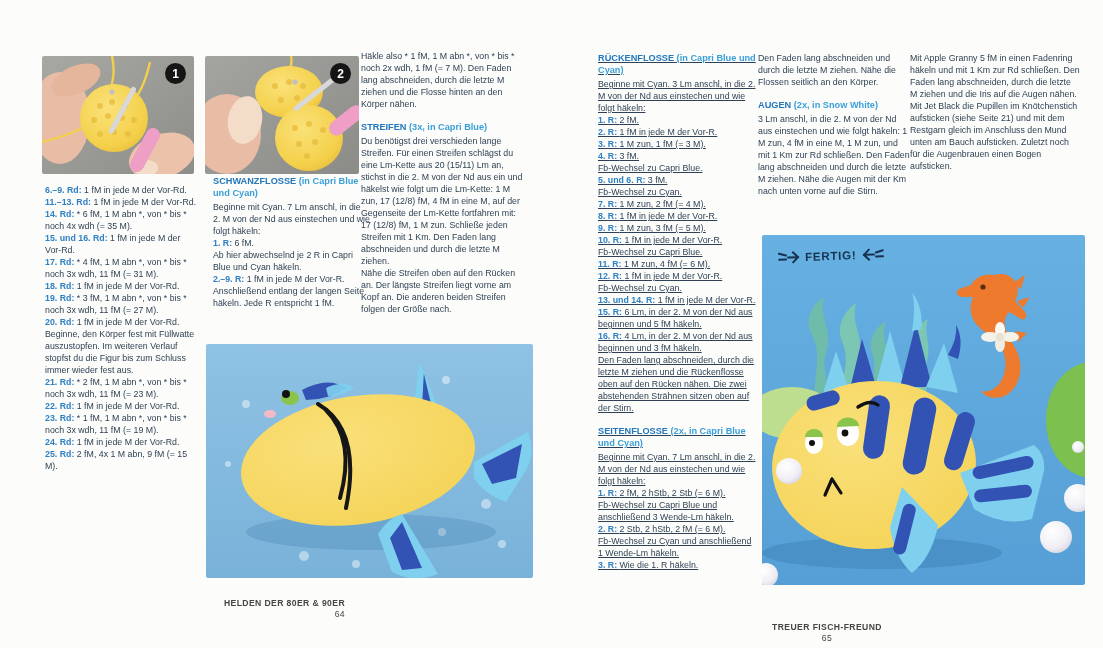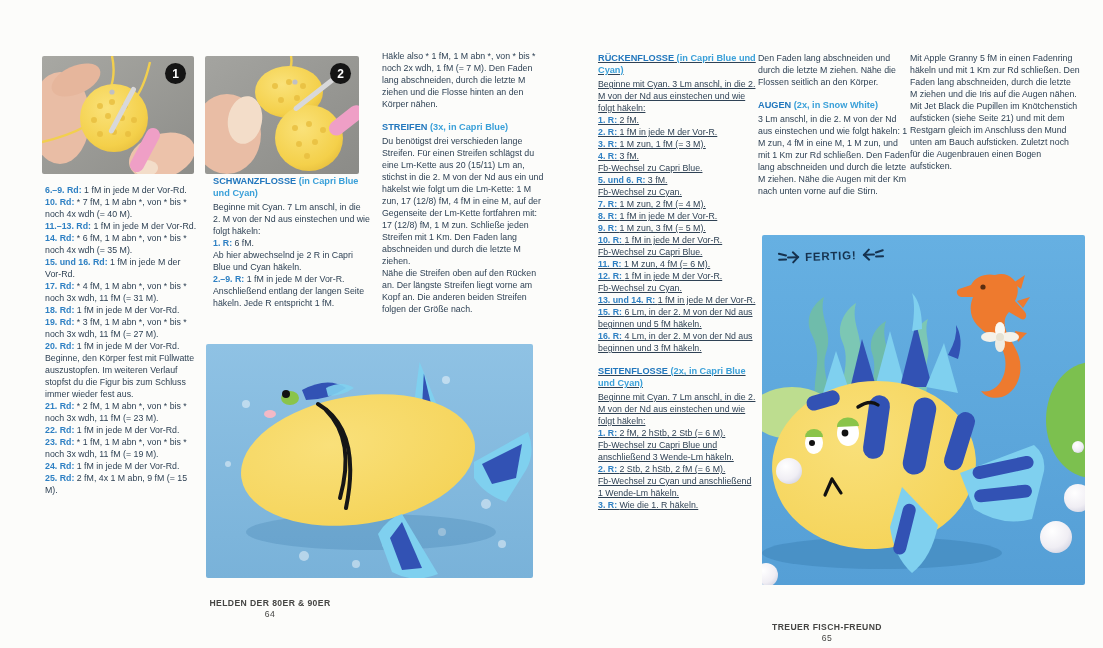--- a/index.html
+++ b/index.html
@@ -128,21 +128,20 @@
         <rect x="108" y="10" width="5" height="54" rx="2.5" fill="#d8d8da" transform="rotate(52 110 37)"></rect>
         <rect x="134" y="44" width="15" height="40" rx="7.5" fill="#ef9fc6" transform="rotate(52 141 64)"></rect>
         <circle cx="90" cy="26" r="2.6" fill="#c0c0c4"></circle>
       </g>
     </svg>
     <div class="badge">2</div>
   </div>
 
   <div class="col" style="left:45px;top:184px;width:152px;">
       <p><span class="lbl">6.–9. Rd: </span>1 fM in jede M der Vor-Rd.</p>
-      <p><span class="lbl">10. Rd: </span>* 7 fM, 1 M abn *, von * bis * noch 4x wdh (= 40 M).</p>
       <p><span class="lbl">11.–13. Rd: </span>1 fM in jede M der Vor-Rd.</p>
       <p><span class="lbl">14. Rd: </span>* 6 fM, 1 M abn *, von * bis * noch 4x wdh (= 35 M).</p>
       <p><span class="lbl">15. und 16. Rd: </span>1 fM in jede M der Vor-Rd.</p>
       <p><span class="lbl">17. Rd: </span>* 4 fM, 1 M abn *, von * bis * noch 3x wdh, 11 fM (= 31 M).</p>
       <p><span class="lbl">18. Rd: </span>1 fM in jede M der Vor-Rd.</p>
       <p><span class="lbl">19. Rd: </span>* 3 fM, 1 M abn *, von * bis * noch 3x wdh, 11 fM (= 27 M).</p>
       <p><span class="lbl">20. Rd: </span>1 fM in jede M der Vor-Rd. Beginne, den Körper fest mit Füllwatte auszustopfen. Im weiteren Verlauf stopfst du die Figur bis zum Schluss immer wieder fest aus.</p>
       <p><span class="lbl">21. Rd: </span>* 2 fM, 1 M abn *, von * bis * noch 3x wdh, 11 fM (= 23 M).</p>
       <p><span class="lbl">22. Rd: </span>1 fM in jede M der Vor-Rd.</p>
       <p><span class="lbl">23. Rd: </span>* 1 fM, 1 M abn *, von * bis * noch 3x wdh, 11 fM (= 19 M).</p>
@@ -150,21 +149,21 @@
       <p><span class="lbl">25. Rd: </span>2 fM, 4x 1 M abn, 9 fM (= 15 M).</p>
     </div>
   <div class="col" style="left:205px;top:175px;width:157px;margin-left:8px;">
       <h4><span class="h-main">SCHWANZFLOSSE</span><span class="h-sub"> (in Capri Blue und Cyan)</span></h4>
       <p>Beginne mit Cyan. 7 Lm anschl, in die 2. M von der Nd aus einstechen und wie folgt häkeln:</p>
       <p><span class="lbl">1. R: </span>6 fM.</p>
       <p>Ab hier abwechselnd je 2 R in Capri Blue und Cyan häkeln.</p>
       <p><span class="lbl">2.–9. R: </span>1 fM in jede M der Vor-R.</p>
       <p>Anschließend entlang der langen Seite häkeln. Jede R entspricht 1 fM.</p>
     </div>
-  <div class="col" style="left:382px;top:50px;width:166px;">
+  <div class="col" style="left:361px;top:50px;width:166px;">
       <p>Häkle also * 1 fM, 1 M abn *, von * bis * noch 2x wdh, 1 fM (= 7 M). Den Faden lang abschneiden, durch die letzte M ziehen und die Flosse hinten an den Körper nähen.</p>
       <h4 class="gap"><span class="h-main">STREIFEN</span><span class="h-sub"> (3x, in Capri Blue)</span></h4>
       <p>Du benötigst drei verschieden lange Streifen. Für einen Streifen schlägst du eine Lm-Kette aus 20 (15/11) Lm an, stichst in die 2. M von der Nd aus ein und häkelst wie folgt um die Lm-Kette: 1 M zun, 17 (12/8) fM, 4 fM in eine M, auf der Gegenseite der Lm-Kette fortfahren mit: 17 (12/8) fM, 1 M zun. Schließe jeden Streifen mit 1 Km. Den Faden lang abschneiden und durch die letzte M ziehen.</p>
       <p>Nähe die Streifen oben auf den Rücken an. Der längste Streifen liegt vorne am Kopf an. Die anderen beiden Streifen folgen der Größe nach.</p>
     </div>
 
   <div class="photo" style="left:206px;top:344px;width:327px;height:234px;">
     <svg width="327" height="234" viewBox="0 0 327 234">
       <defs>
         <linearGradient id="pool1" x1="0" y1="0" x2="0" y2="1">
@@ -221,21 +220,21 @@
         <ellipse cx="64" cy="70" rx="6" ry="4" fill="#f3b9c6"></ellipse>
       </g>
 
       <g>
         <path d="M196 170 L232 230 Q208 240 186 228 L172 190 Q182 174 196 170 Z" fill="#7fd0ef"></path>
         <path d="M196 178 L216 224 L196 226 L184 194 Z" fill="#3252b4"></path>
       </g>
     </svg>
   </div>
 
-  <div class="footer" style="left:195px;top:598px;width:150px;">
+  <div class="footer" style="left:195px;top:598px;width:150px;text-align:right;">
     <div>HELDEN DER 80ER &amp; 90ER</div>
     <div class="pg">64</div>
   </div>
 
   <div class="col" style="left:598px;top:52px;width:158px;text-decoration:underline;">
       <h4><span class="h-main">RÜCKENFLOSSE</span><span class="h-sub"> (in Capri Blue und Cyan)</span></h4>
       <p>Beginne mit Cyan. 3 Lm anschl, in die 2. M von der Nd aus einstechen und wie folgt häkeln:</p>
       <p><span class="lbl">1. R: </span>2 fM.</p>
       <p><span class="lbl">2. R: </span>1 fM in jede M der Vor-R.</p>
       <p><span class="lbl">3. R: </span>1 M zun, 1 fM (= 3 M).</p>
@@ -247,20 +246,21 @@
       <p><span class="lbl">8. R: </span>1 fM in jede M der Vor-R.</p>
       <p><span class="lbl">9. R: </span>1 M zun, 3 fM (= 5 M).</p>
       <p><span class="lbl">10. R: </span>1 fM in jede M der Vor-R.</p>
       <p>Fb-Wechsel zu Capri Blue.</p>
       <p><span class="lbl">11. R: </span>1 M zun, 4 fM (= 6 M).</p>
       <p><span class="lbl">12. R: </span>1 fM in jede M der Vor-R.</p>
       <p>Fb-Wechsel zu Cyan.</p>
       <p><span class="lbl">13. und 14. R: </span>1 fM in jede M der Vor-R.</p>
       <p><span class="lbl">15. R: </span>6 Lm, in der 2. M von der Nd aus beginnen und 5 fM häkeln.</p>
       <p><span class="lbl">16. R: </span>4 Lm, in der 2. M von der Nd aus beginnen und 3 fM häkeln.</p>
+      <p>Den Faden lang abschneiden, durch die letzte M ziehen und die Rückenflosse oben auf den Rücken nähen. Die zwei abstehenden Strähnen sitzen oben auf der Stirn.</p>
       <h4 class="gap"><span class="h-main">SEITENFLOSSE</span><span class="h-sub"> (2x, in Capri Blue und Cyan)</span></h4>
       <p>Beginne mit Cyan. 7 Lm anschl, in die 2. M von der Nd aus einstechen und wie folgt häkeln:</p>
       <p><span class="lbl">1. R: </span>2 fM, 2 hStb, 2 Stb (= 6 M).</p>
       <p>Fb-Wechsel zu Capri Blue und anschließend 3 Wende-Lm häkeln.</p>
       <p><span class="lbl">2. R: </span>2 Stb, 2 hStb, 2 fM (= 6 M).</p>
       <p>Fb-Wechsel zu Cyan und anschließend 1 Wende-Lm häkeln.</p>
       <p><span class="lbl">3. R: </span>Wie die 1. R häkeln.</p>
     </div>
   <div class="col" style="left:758px;top:52px;width:153px;">
       <p>Den Faden lang abschneiden und durch die letzte M ziehen. Nähe die Flossen seitlich an den Körper.</p>

